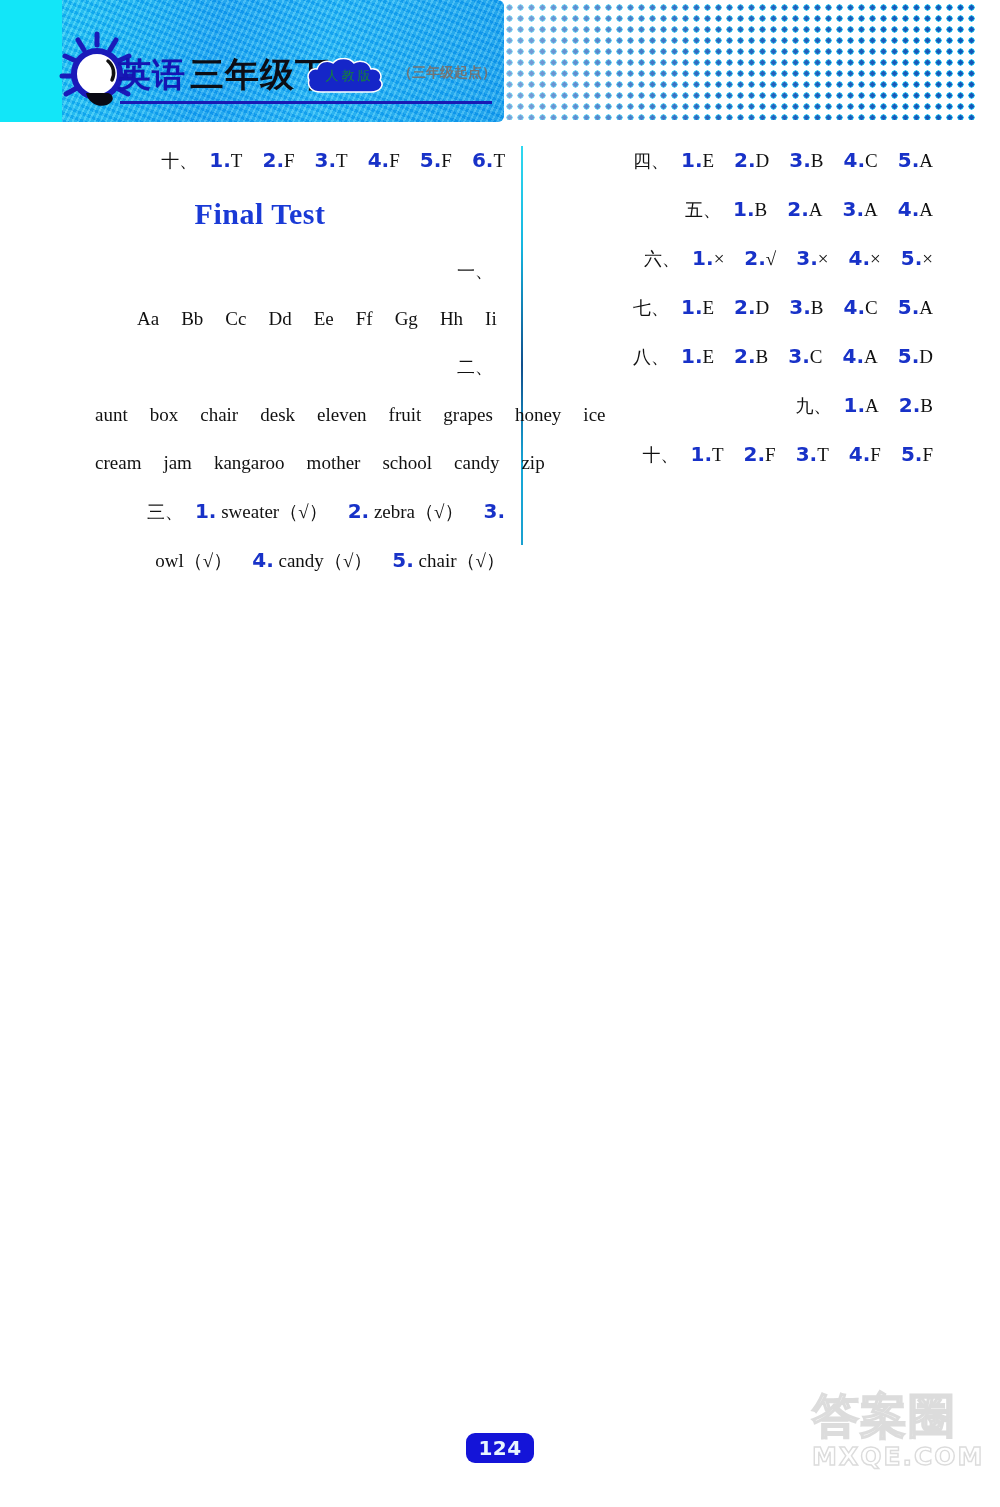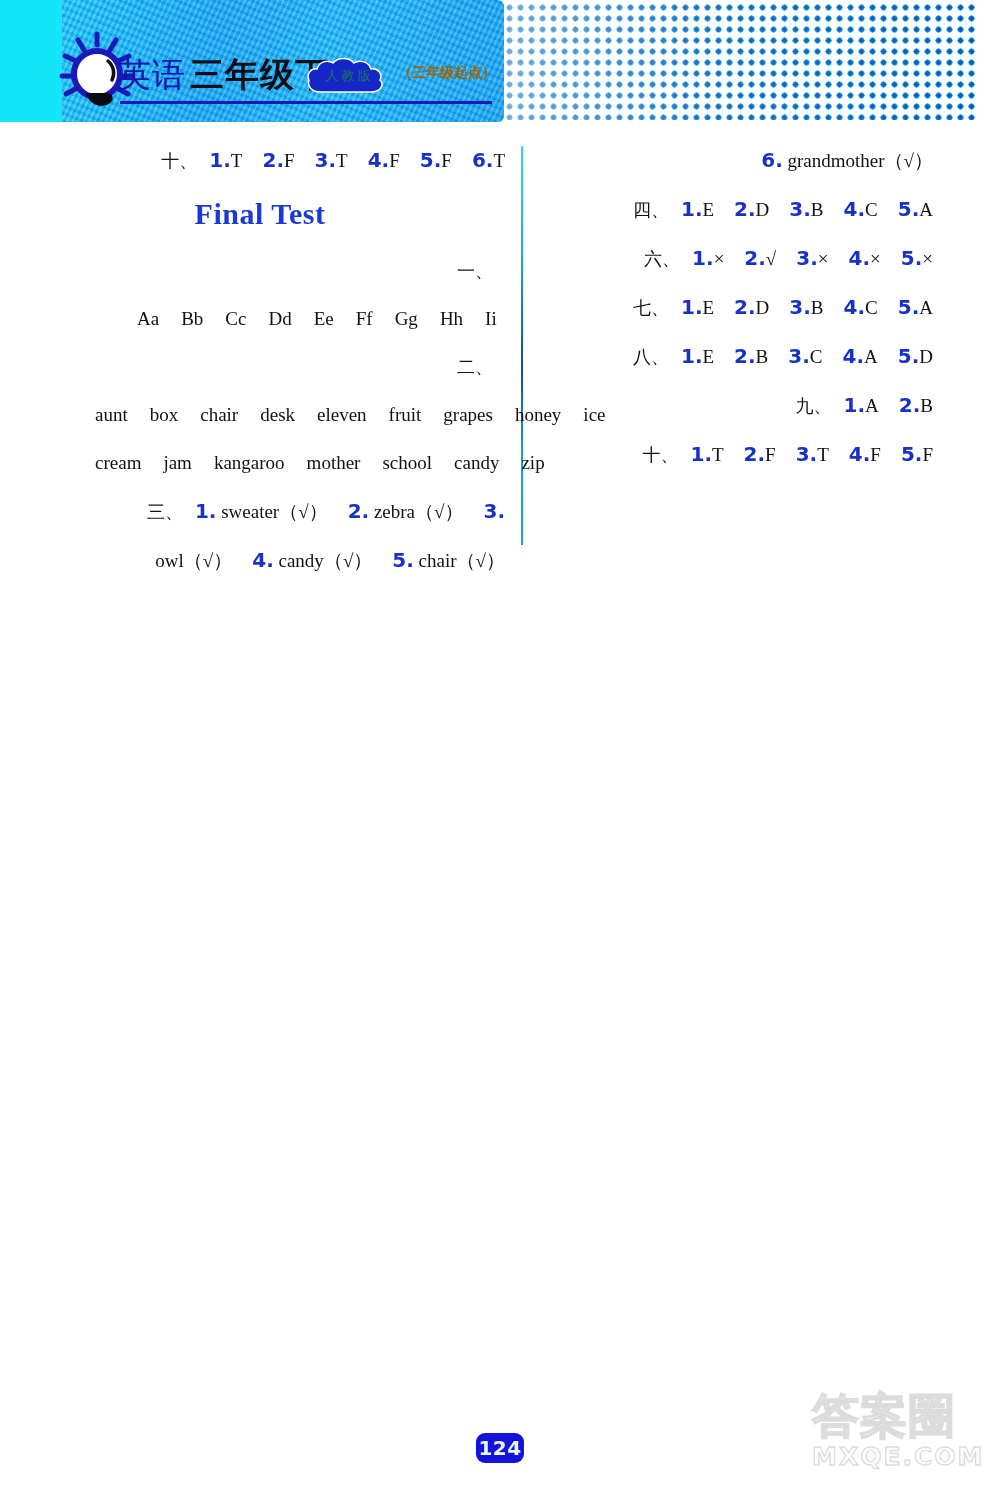--- a/index.html
+++ b/index.html
@@ -57,21 +57,21 @@
   .bulb {
     position: absolute;
     left: 56px; top: 30px;
     width: 82px; height: 86px;
   }
   .title-cn {
     position: absolute;
     left: 118px; top: 53px;
     font-family: "DejaVu Sans", sans-serif;
     font-size: 33px;
-    font-weight: normal;
+    font-weight: bold;
     color: #1414b4;
     letter-spacing: 1px;
     text-shadow: 0 0 1px rgba(0,0,0,0.25);
     text-align: right;
   }
   .title-grade {
     position: absolute;
     left: 190px; top: 52px;
     font-family: "DejaVu Sans", sans-serif;
     font-size: 34px;
@@ -98,21 +98,21 @@
     letter-spacing: 3px;
     text-indent: 3px;
     z-index: 2;
   }
   .start-note {
     position: absolute;
     left: 398px; top: 64px;
     font-family: "DejaVu Sans", sans-serif;
     font-size: 14px;
     font-weight: bold;
-    color: #a16207;
+    color: #737373;
     letter-spacing: 0px;
   }
   .title-underline {
     position: absolute;
     left: 120px; top: 101px;
     width: 372px; height: 3px;
     background: #1a1ab4;
   }
 
   
@@ -182,21 +182,21 @@
 
   .vocab { line-height: 48px; font-size: 19px; color: #111; }
   .vocab span { margin-right: 22px; }
 
   
   .page-number {
     position: absolute;
     left: 500px;
     top: 1433px;
     transform: translateX(-50%);
-    width: 48px; height: 30px;
+    width: 68px; height: 30px;
     background: #1414d8;
     border-radius: 9px;
     display: flex;
     align-items: center;
     justify-content: center;
     color: #e8f6ff;
     font-family: "DejaVu Sans", sans-serif;
     font-size: 20px;
     font-weight: bold;
     letter-spacing: 0.5px;
@@ -294,28 +294,28 @@
     </div>
 
     <div class="line wrap">
       <span style="padding-left:42px"></span><span class="cn-num">三、</span><span class="gap-s"></span><span class="qnum">1.</span> <span class="word">sweater</span><span class="word">（√）</span><span class="gap-m"></span><span class="qnum">2.</span> <span class="word">zebra</span><span class="word">（√）</span><span class="gap-m"></span><span class="qnum">3.</span> <span class="word">owl</span><span class="word">（√）</span><span class="gap-m"></span><span class="qnum">4.</span> <span class="word">candy</span><span class="word">（√）</span><span class="gap-m"></span><span class="qnum">5.</span> <span class="word">chair</span><span class="word">（√）</span>
     </div>
 
   </div>
 
   <div class="col-right">
 
-    <div class="line">
-      <span class="qnum">6.</span> <span class="word">grandmother</span><span class="word">（√）</span>
-    </div>
 
     <div class="line indent">
       <span class="cn-num">四、</span><span class="gap-s"></span><span class="qnum">1.</span><span class="ans">E</span><span class="gap-m"></span><span class="qnum">2.</span><span class="ans">D</span><span class="gap-m"></span><span class="qnum">3.</span><span class="ans">B</span><span class="gap-m"></span><span class="qnum">4.</span><span class="ans">C</span><span class="gap-m"></span><span class="qnum">5.</span><span class="ans">A</span>
     </div>
 
+    <div class="line indent">
+      <span class="cn-num">五、</span><span class="gap-s"></span><span class="qnum">1.</span><span class="ans">B</span><span class="gap-m"></span><span class="qnum">2.</span><span class="ans">A</span><span class="gap-m"></span><span class="qnum">3.</span><span class="ans">A</span><span class="gap-m"></span><span class="qnum">4.</span><span class="ans">A</span>
+    </div>
 
     <div class="line indent">
       <span class="cn-num">六、</span><span class="gap-s"></span><span class="qnum">1.</span><span class="ans">×</span><span class="gap-m"></span><span class="qnum">2.</span><span class="ans">√</span><span class="gap-m"></span><span class="qnum">3.</span><span class="ans">×</span><span class="gap-m"></span><span class="qnum">4.</span><span class="ans">×</span><span class="gap-m"></span><span class="qnum">5.</span><span class="ans">×</span>
     </div>
 
     <div class="line indent">
       <span class="cn-num">七、</span><span class="gap-s"></span><span class="qnum">1.</span><span class="ans">E</span><span class="gap-m"></span><span class="qnum">2.</span><span class="ans">D</span><span class="gap-m"></span><span class="qnum">3.</span><span class="ans">B</span><span class="gap-m"></span><span class="qnum">4.</span><span class="ans">C</span><span class="gap-m"></span><span class="qnum">5.</span><span class="ans">A</span>
     </div>
 
     <div class="line indent">

